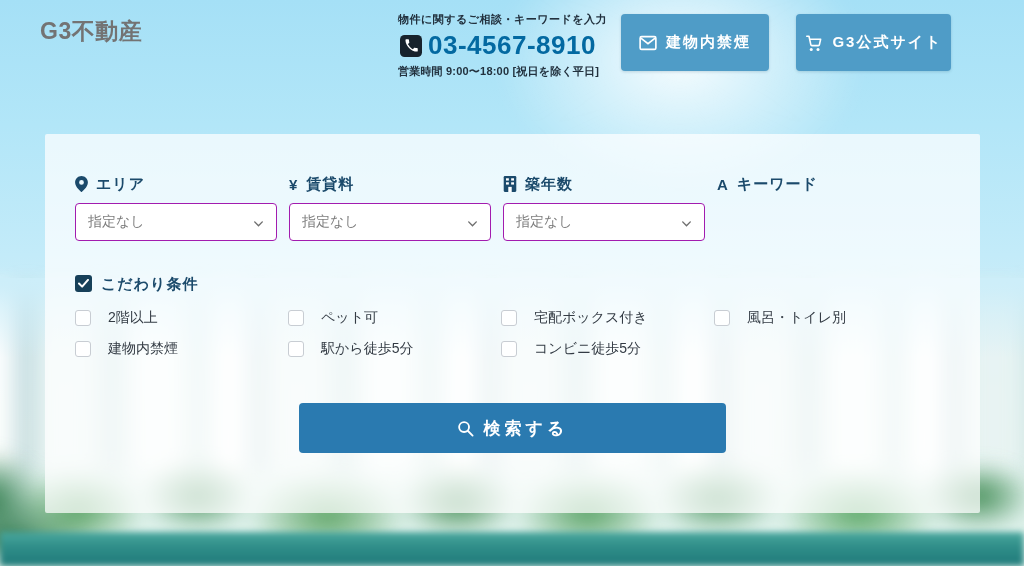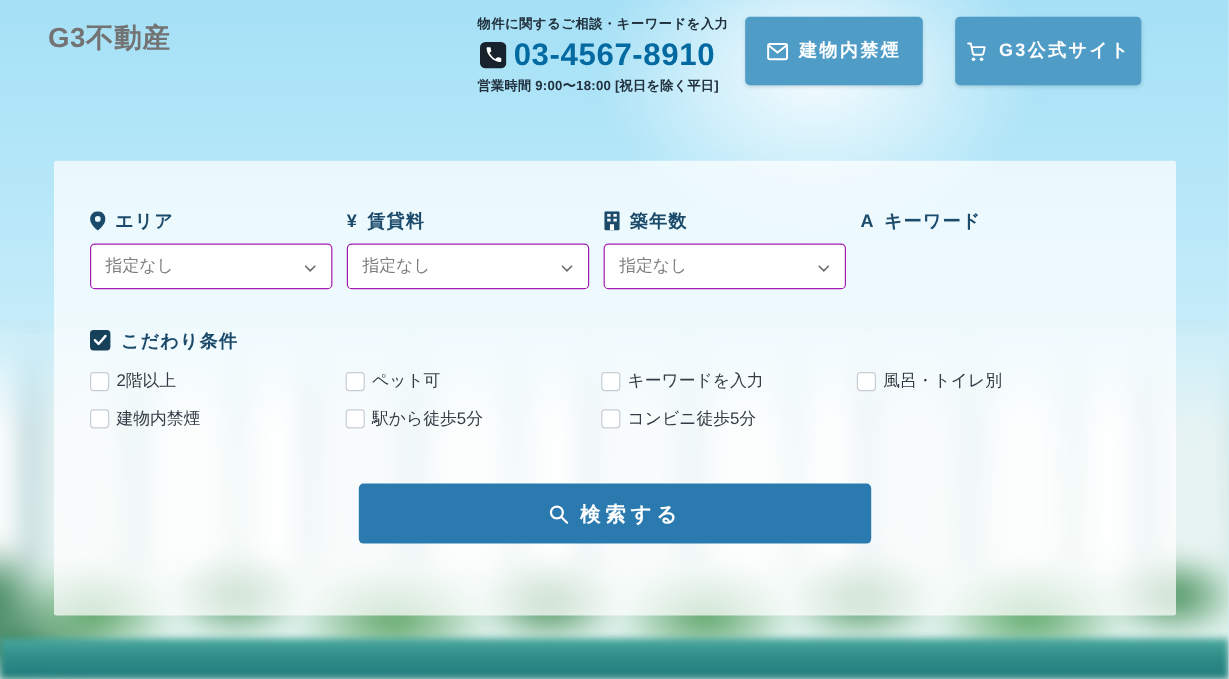--- a/index.html
+++ b/index.html
@@ -68,21 +68,21 @@
   .kw-input { width:100%; height:38px; background:#fff; border:1px solid #d2d2d2;
     border-radius:4px; padding:0 12px; font-family:inherit; font-size:14px; color:#444; }
   .kw-input::placeholder { color:#a9a9a9; }
 
   .cond-title { display:flex; gap:9px; margin-top:34px; height:20px;
     font-size:15px; font-weight:bold; color:#1b4a6b; letter-spacing:1px; }
   .checked-box { width:17px; height:17px; background:#174059; border-radius:3px;
     display:flex; align-items:center; justify-content:center; }
   .cond-grid { margin-top:13px; display:grid; grid-template-columns:repeat(4,213px);
     row-gap:11px; }
-  .cb-item { display:flex; align-items:center; gap:6px; height:20px; cursor:pointer; }
+  .cb-item { display:flex; align-items:center; gap:17px; height:20px; cursor:pointer; }
   .cb-box { width:16px; height:16px; background:rgba(255,255,255,.9); border:1px solid #c8cdd3;
     border-radius:3px; flex:0 0 auto; }
   .cb-label { font-size:14px; color:#333b44; }
 
   .search-btn { display:flex; align-items:center; justify-content:center; gap:10px;
     width:427px; height:50px; margin:44px auto 0 auto; border:none; border-radius:4px;
     background:#2a7ab0; color:#fff; font-family:inherit; font-size:17px; font-weight:bold;
     letter-spacing:4px; cursor:pointer; }
 </style>
 </head>
@@ -204,21 +204,21 @@
       <label class="cb-item">
         <span class="cb-box"></span>
         <span class="cb-label">2階以上</span>
       </label>
       <label class="cb-item">
         <span class="cb-box"></span>
         <span class="cb-label">ペット可</span>
       </label>
       <label class="cb-item">
         <span class="cb-box"></span>
-        <span class="cb-label">キーワードを入力</span>
+        <span class="cb-label">宅配ボックス付き</span>
       </label>
       <label class="cb-item">
         <span class="cb-box"></span>
         <span class="cb-label">風呂・トイレ別</span>
       </label>
       <label class="cb-item">
         <span class="cb-box"></span>
         <span class="cb-label">建物内禁煙</span>
       </label>
       <label class="cb-item">

